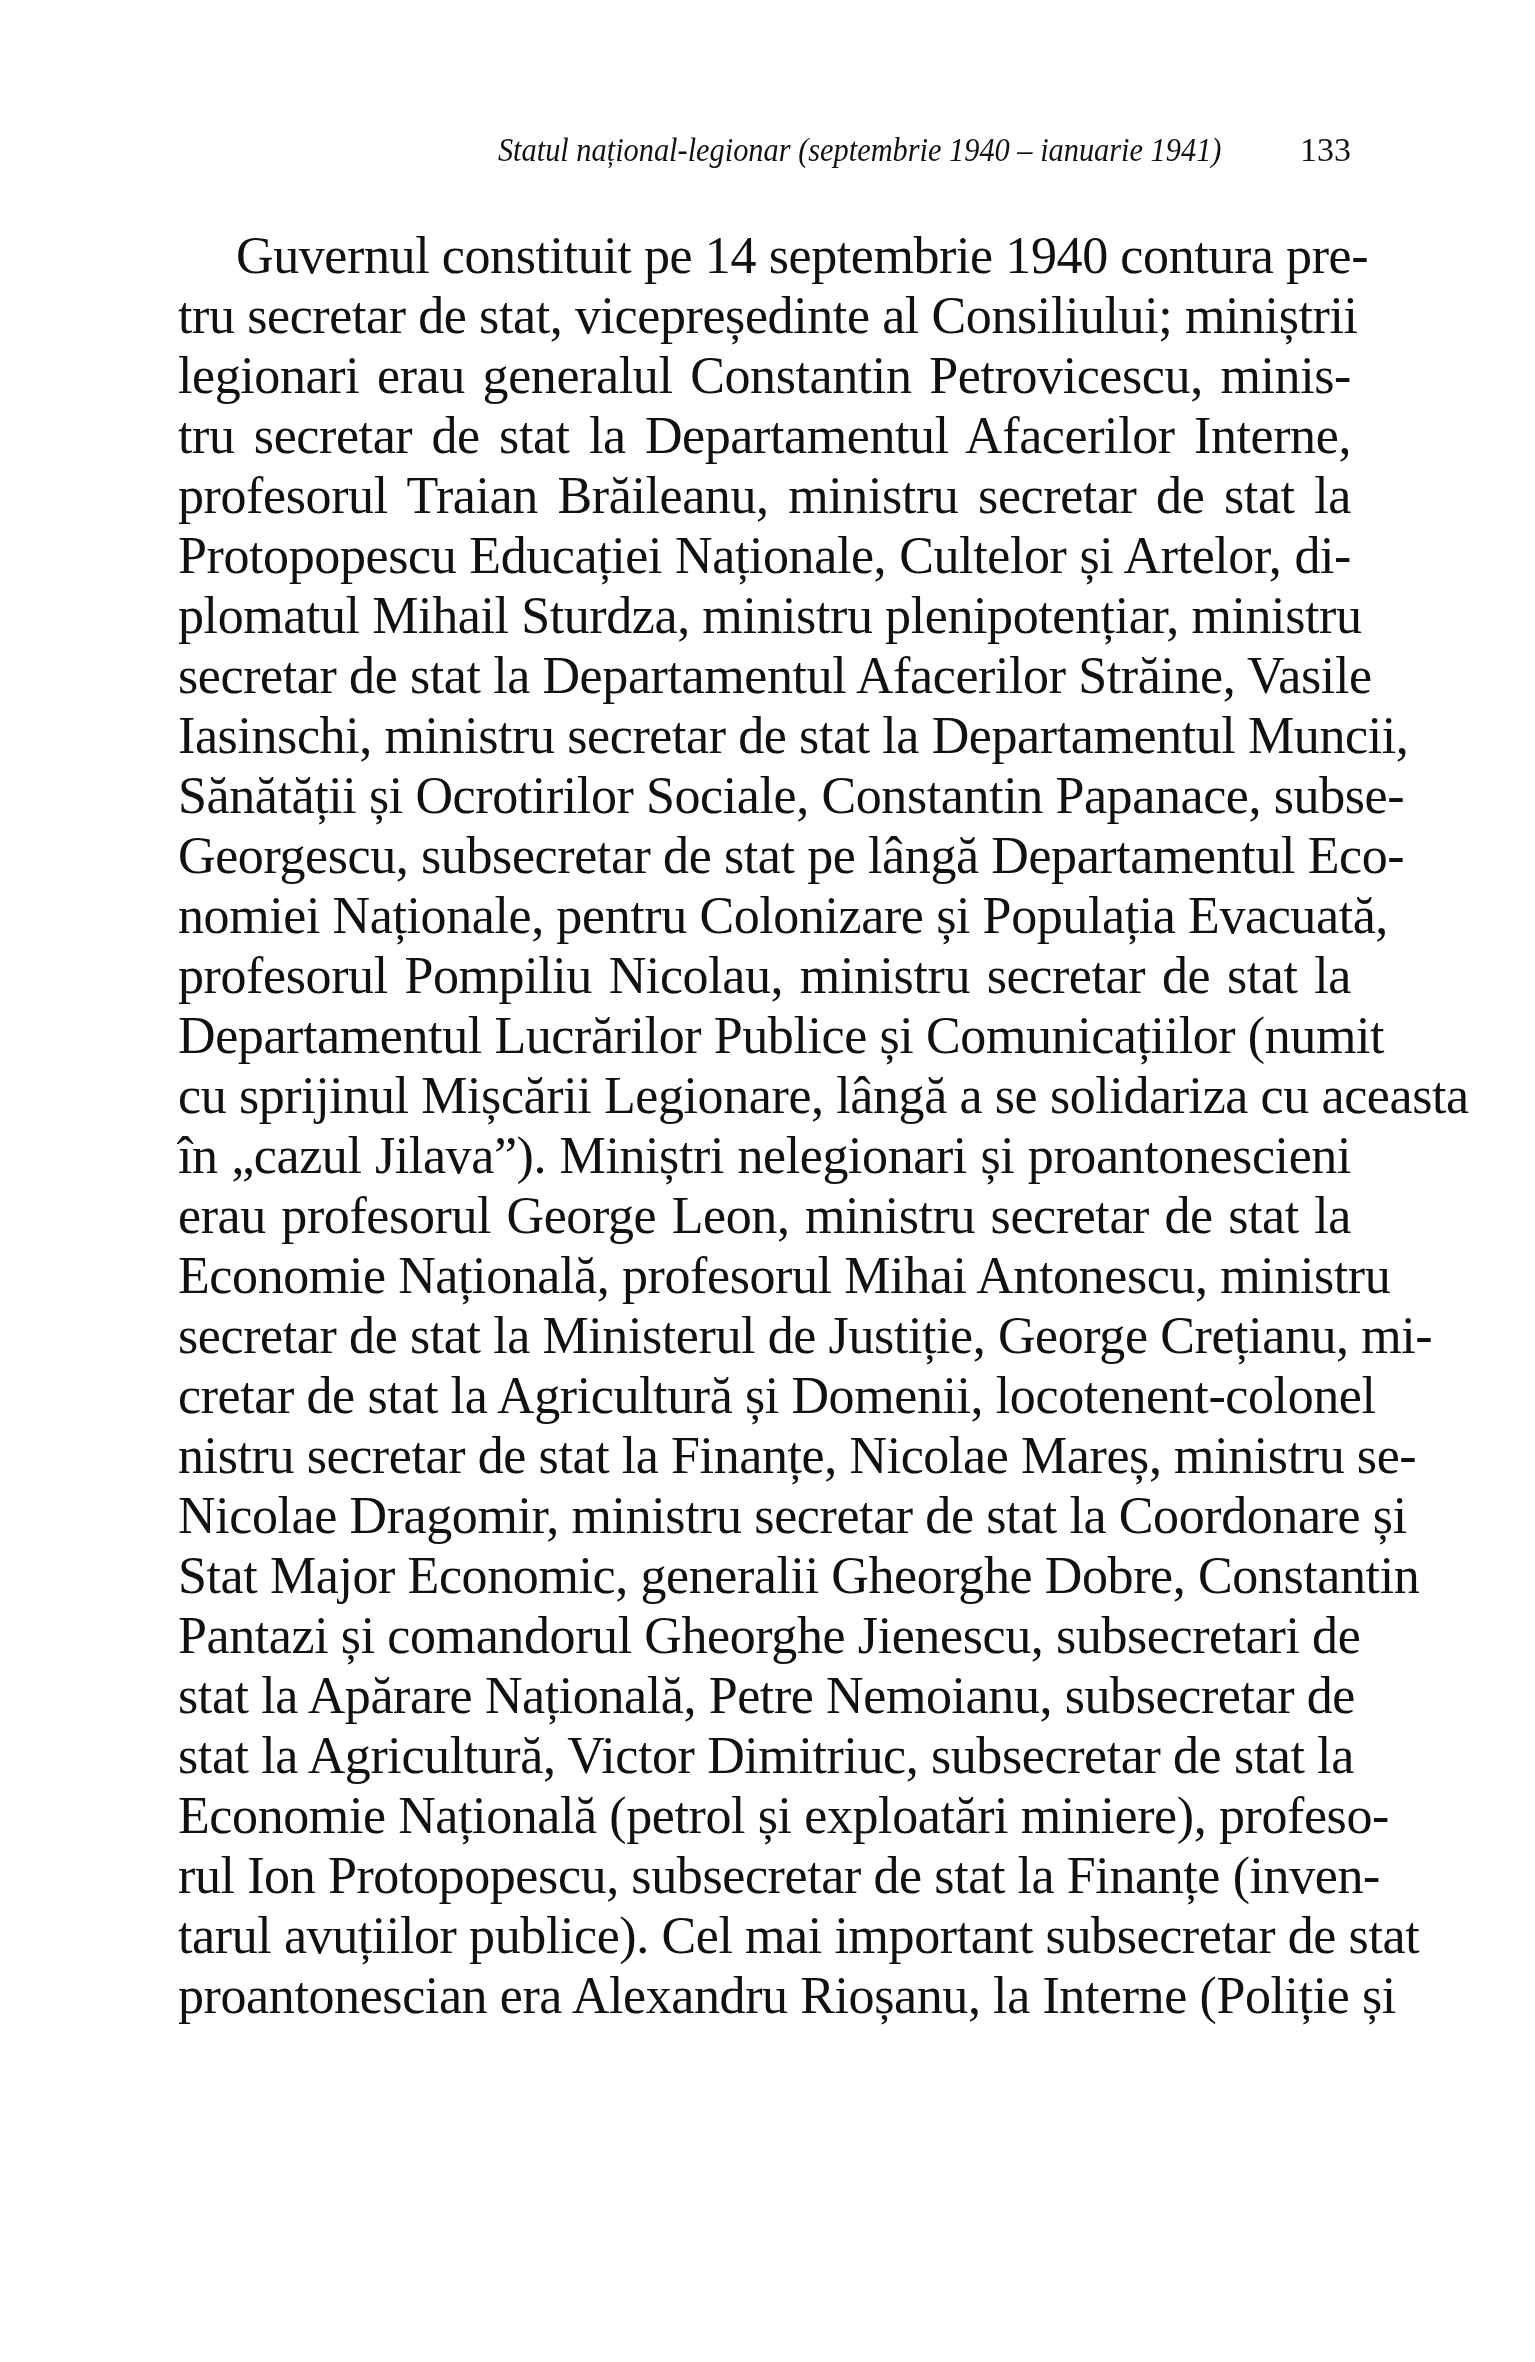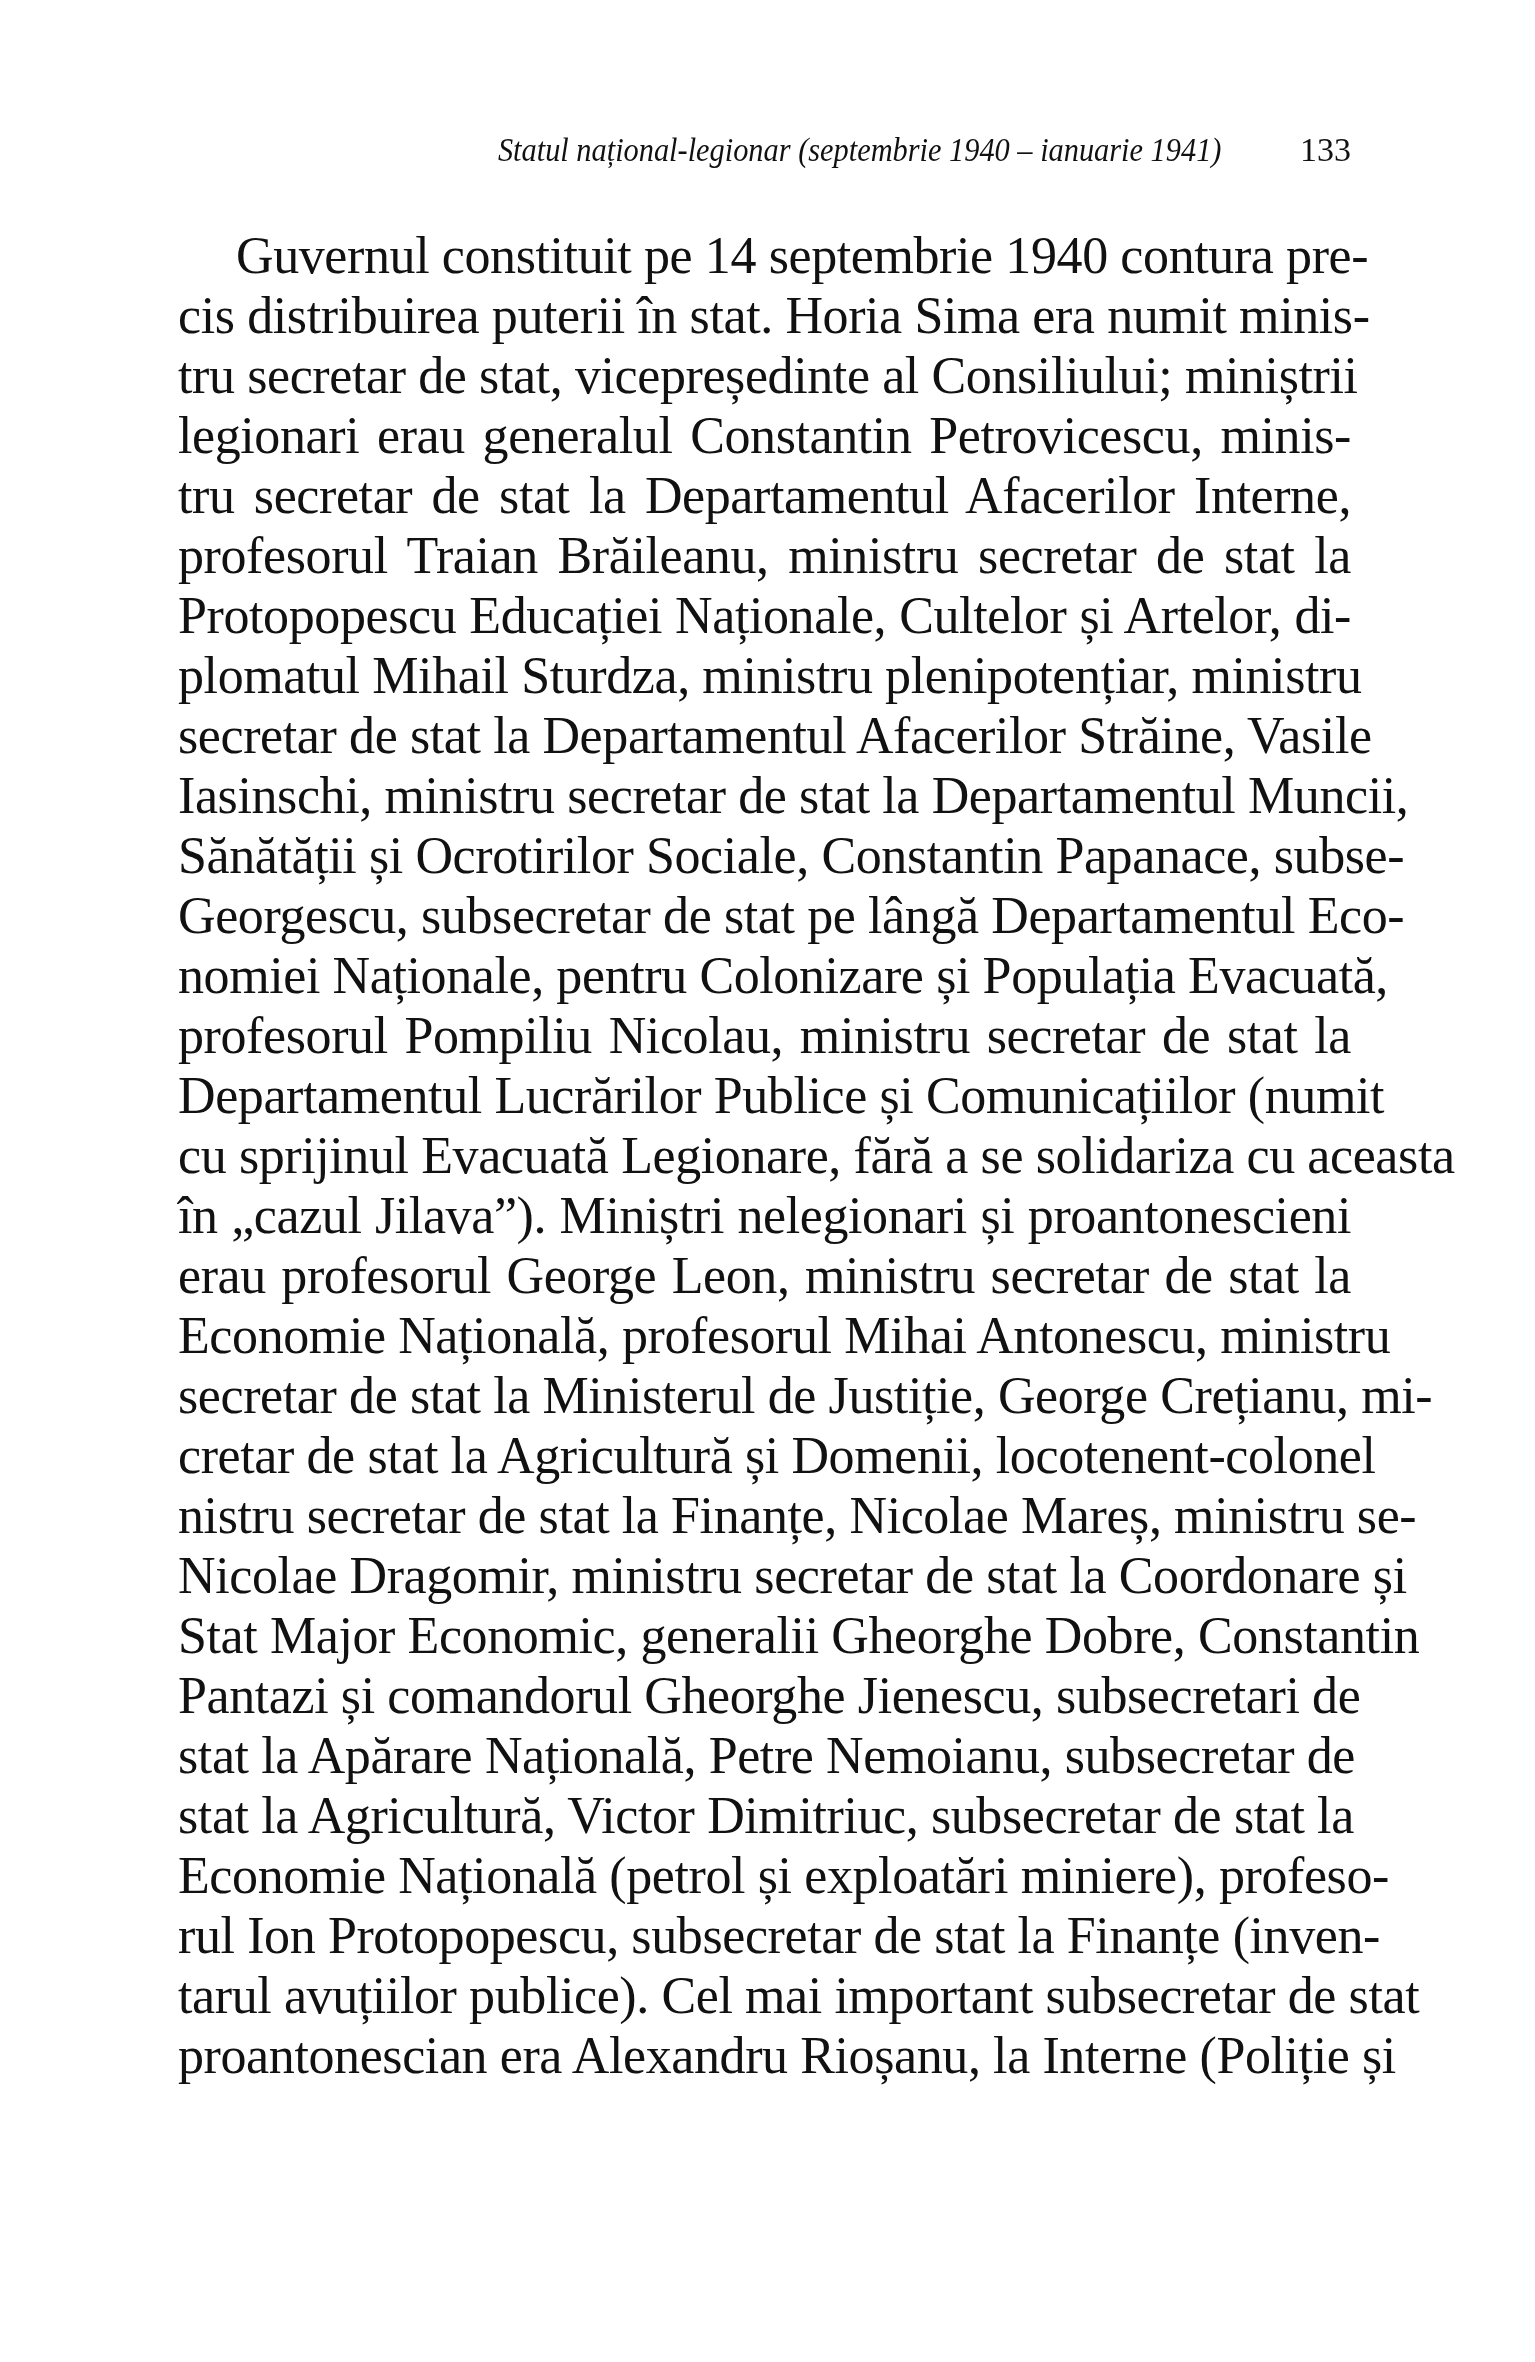--- a/index.html
+++ b/index.html
@@ -67,35 +67,34 @@
 </head>
 <body>
 
 <div class="running-header">
   <span class="header-title">Statul național-legionar (septembrie 1940 – ianuarie 1941)</span>
   <span class="page-number">133</span>
 </div>
 
 <div class="body-text">
   <span class="line first">Guvernul constituit pe 14 septembrie 1940 contura pre-</span>
-  <span class="line">cis distribuirea puterii în stat. Horia Sima era numit minis-</span>
   <span class="line">tru secretar de stat, vicepreședinte al Consiliului; miniștrii</span>
   <span class="line">legionari erau generalul Constantin Petrovicescu, minis-</span>
   <span class="line">tru secretar de stat la Departamentul Afacerilor Interne,</span>
   <span class="line">profesorul Traian Brăileanu, ministru secretar de stat la</span>
   <span class="line">Protopopescu Educației Naționale, Cultelor și Artelor, di-</span>
   <span class="line">plomatul Mihail Sturdza, ministru plenipotențiar, ministru</span>
   <span class="line">secretar de stat la Departamentul Afacerilor Străine, Vasile</span>
   <span class="line">Iasinschi, ministru secretar de stat la Departamentul Muncii,</span>
   <span class="line">Sănătății și Ocrotirilor Sociale, Constantin Papanace, subse-</span>
   <span class="line">Georgescu, subsecretar de stat pe lângă Departamentul Eco-</span>
   <span class="line">nomiei Naționale, pentru Colonizare și Populația Evacuată,</span>
   <span class="line">profesorul Pompiliu Nicolau, ministru secretar de stat la</span>
   <span class="line">Departamentul Lucrărilor Publice și Comunicațiilor (numit</span>
-  <span class="line">cu sprijinul Evacuată Legionare, fără a se solidariza cu aceasta</span>
+  <span class="line">cu sprijinul Mișcării Legionare, lângă a se solidariza cu aceasta</span>
   <span class="line">în „cazul Jilava”). Miniștri nelegionari și proantonescieni</span>
   <span class="line">erau profesorul George Leon, ministru secretar de stat la</span>
   <span class="line">Economie Națională, profesorul Mihai Antonescu, ministru</span>
   <span class="line">secretar de stat la Ministerul de Justiție, George Crețianu, mi-</span>
   <span class="line">cretar de stat la Agricultură și Domenii, locotenent-colonel</span>
   <span class="line">nistru secretar de stat la Finanțe, Nicolae Mareș, ministru se-</span>
   <span class="line">Nicolae Dragomir, ministru secretar de stat la Coordonare și</span>
   <span class="line">Stat Major Economic, generalii Gheorghe Dobre, Constantin</span>
   <span class="line">Pantazi și comandorul Gheorghe Jienescu, subsecretari de</span>
   <span class="line">stat la Apărare Națională, Petre Nemoianu, subsecretar de</span>

